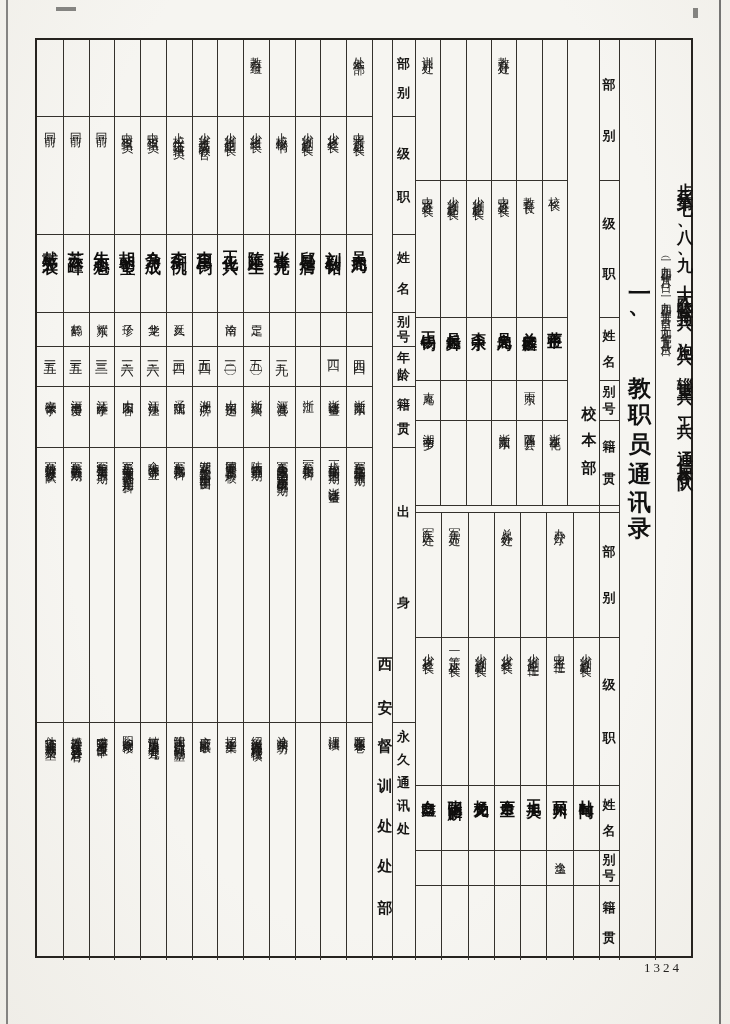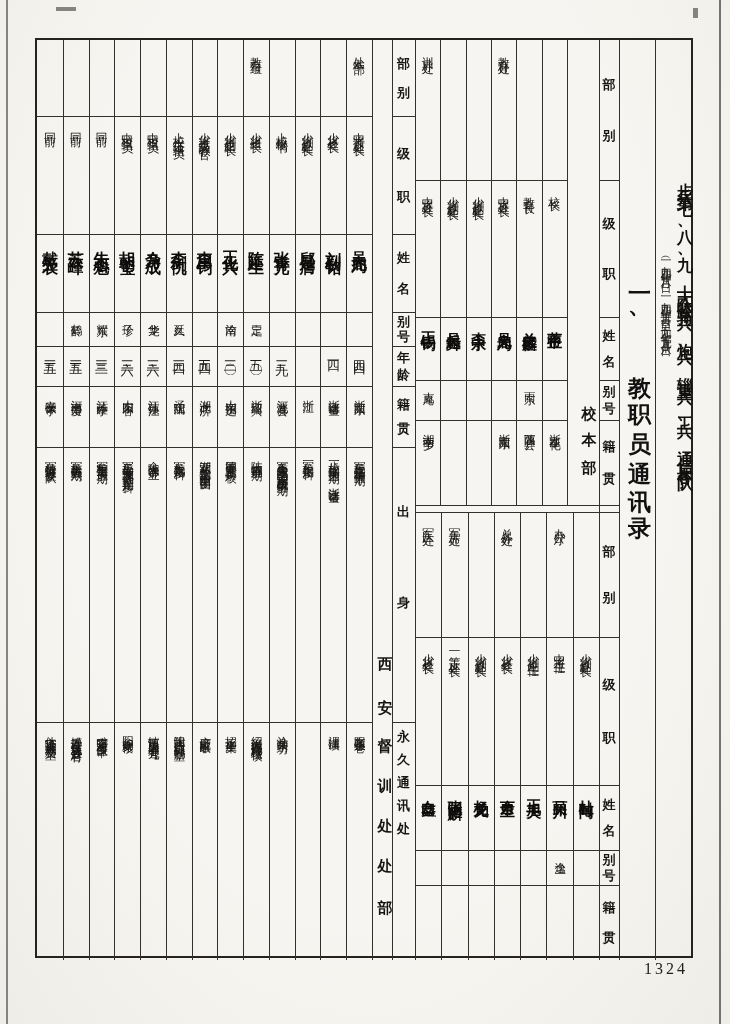--- a/index.html
+++ b/index.html
@@ -35,21 +35,21 @@
   .unit-xian{left:336px;top:0;width:19px;height:920px;font-size:15px;font-weight:600;
     letter-spacing:40px;padding-top:286px;text-align:center;}
   .unit-xiao{left:533px;top:0;width:26px;height:465px;font-size:15px;font-weight:600;
     letter-spacing:26px;padding-top:160px;text-align:center;}
   .heading-text{left:588px;top:0;width:26px;height:920px;font-size:23px;font-weight:700;
     letter-spacing:28px;padding-top:240px;color:#111;}
   .title-main{left:634px;top:130px;width:22px;height:790px;font-size:16px;font-weight:600;
     letter-spacing:6px;color:#121110;}
   .title-paren{left:619px;top:212px;width:15px;height:700px;font-size:11px;
     letter-spacing:2.5px;color:#201f1d;}
-  .page-number{position:absolute;left:644px;top:960px;width:52px;font-size:16px;
+  .page-number{position:absolute;left:644px;top:960px;width:52px;font-size:13px;
     letter-spacing:3px;color:#24221f;font-family:"Liberation Serif","DejaVu Serif",serif;}
 </style>
 </head>
 <body>
 
 <div class="page">
   <div class="edge edge-left"></div>
   <div class="edge edge-right"></div>
   <div class="speck" style="left:56px;top:7px;width:20px;height:4px;"></div>
   <div class="speck" style="left:693px;top:8px;width:5px;height:10px;"></div>

